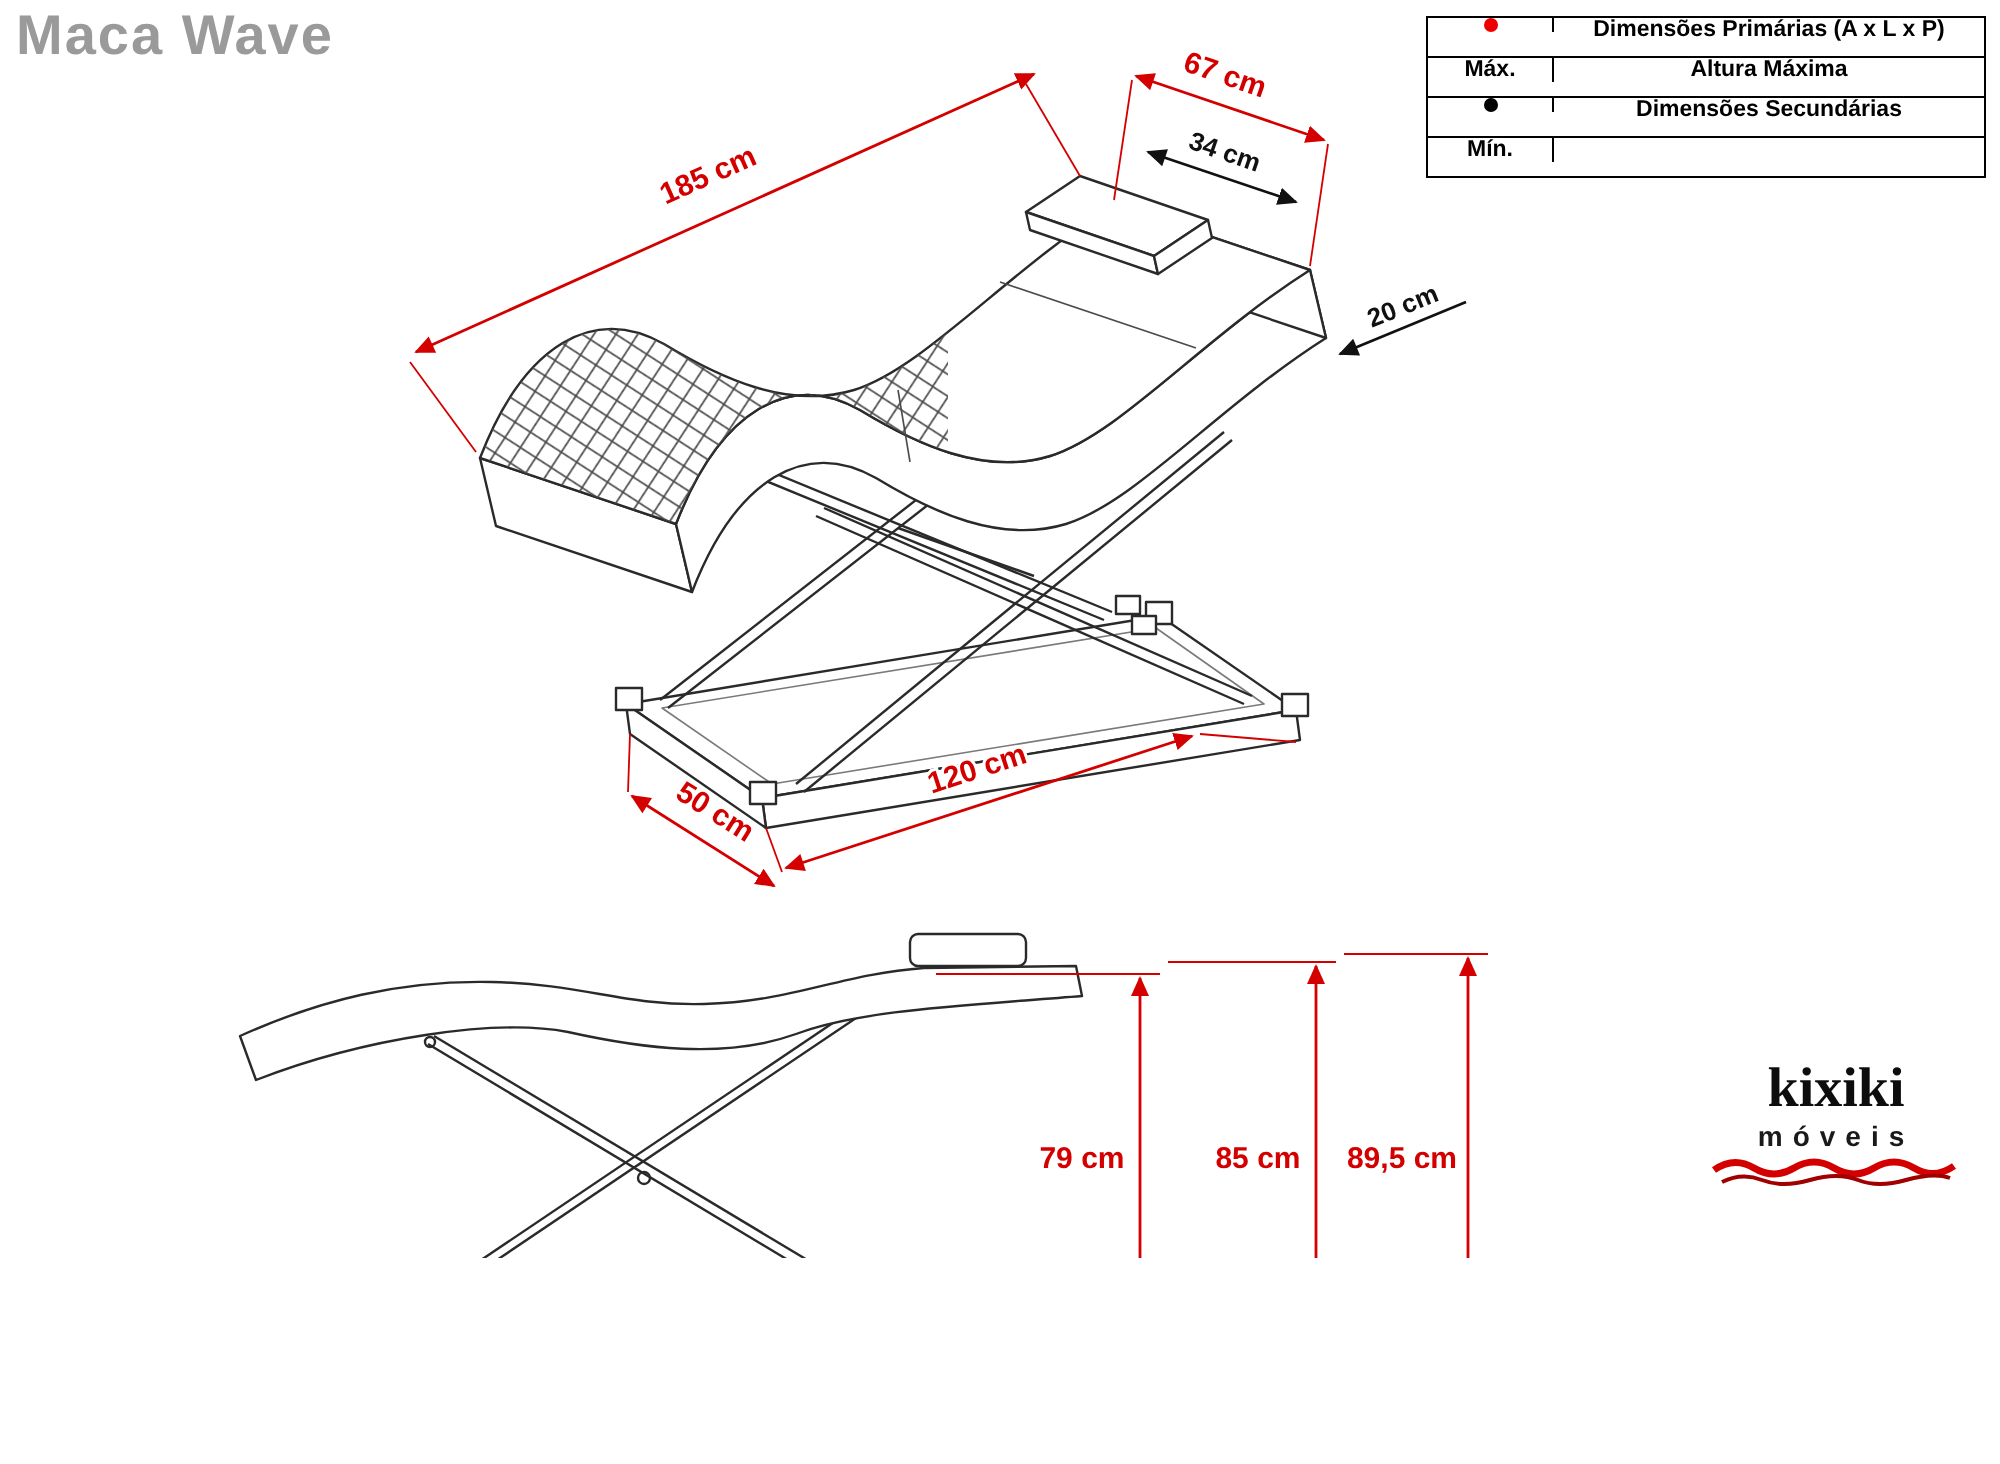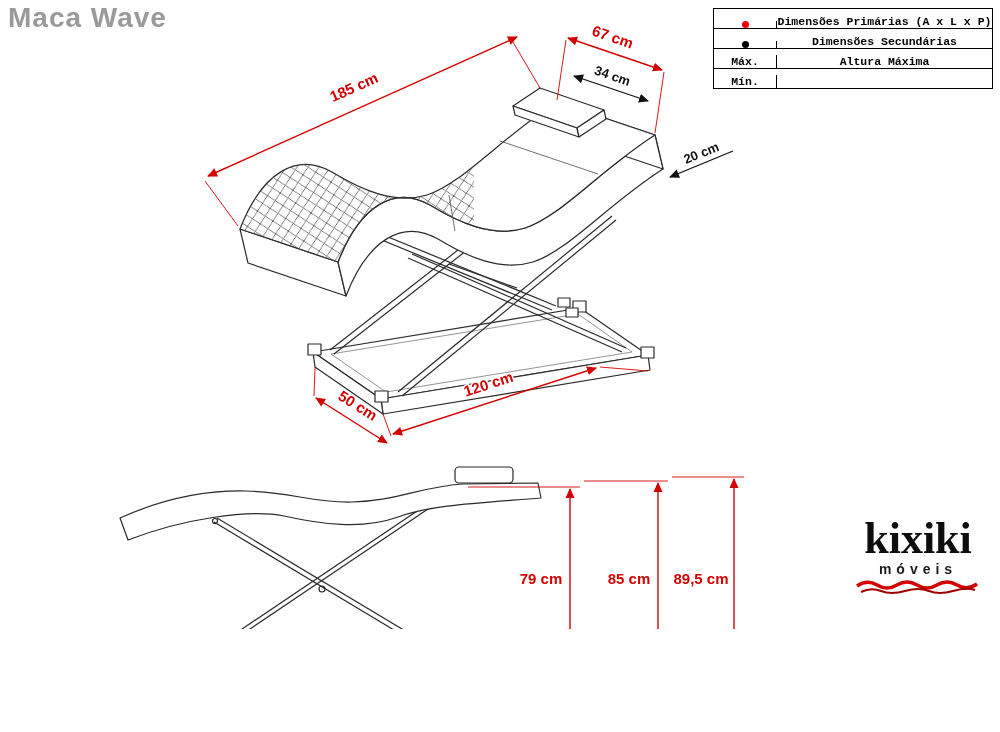--- a/index.html
+++ b/index.html
@@ -5,30 +5,30 @@
   html,body{margin:0;padding:0;background:#fff;}
   .stage{position:relative;width:1000px;height:629px;background:#ffffff;overflow:hidden;
          font-family:"Liberation Sans",sans-serif;}
   .drawing{position:absolute;left:0;top:0;}
 
   .title{position:absolute;left:8px;top:2px;font-size:28px;font-weight:800;
          color:#9a9a9a;letter-spacing:1px;}
 
   .legend{position:absolute;right:7px;top:8px;width:278px;border:1.5px solid #000;
           background:#fff;font-size:11.5px;font-weight:bold;color:#000;}
-  .lrow{display:flex;height:19px;align-items:flex-end;font-family:Liberation Mono, monospace;}
+  .lrow{display:flex;height:19px;align-items:flex-start;}
   .lrow + .lrow{border-top:1px solid #000;}
   .lkey{width:62px;border-right:1px solid #000;display:flex;align-items:center;justify-content:center;}
   .lval{flex:1;display:flex;align-items:center;justify-content:center;text-align:center;}
   .dot{display:inline-block;width:7px;height:7px;border-radius:50%;}
   .dot.red{background:#ee0000;}
   .dot.black{background:#000;}
 
   .logo{position:absolute;right:16px;bottom:28px;width:132px;text-align:center;color:#0d0d0d;}
-  .logo-name{font-family:"Liberation Serif",serif;font-weight:bold;font-size:44px;line-height:0.95;}
+  .logo-name{font-family:"Liberation Serif",serif;font-weight:bold;font-size:28px;line-height:0.95;}
   .logo-sub{font-size:14px;font-weight:bold;letter-spacing:5px;margin-top:1px;color:#1a1a1a;}
   .logo-wave{margin-top:2px;}
 
   svg text.dim-red{fill:#d40000;font-size:15px;font-weight:bold;
                    paint-order:stroke;stroke:#ffffff;stroke-width:3px;}
   svg text.dim-black{fill:#111;font-size:13px;font-weight:bold;
                    paint-order:stroke;stroke:#ffffff;stroke-width:3px;}
 </style>
 </head>
 <body>
@@ -38,28 +38,28 @@
   <div class="title">Maca Wave</div>
 
   <div class="legend">
     <div class="lrow">
       <div class="lkey">
           <span class="dot red"></span>
         </div>
       <div class="lval">Dimensões Primárias (A x L x P)</div>
     </div>
     <div class="lrow">
+      <div class="lkey">Máx.</div>
+      <div class="lval">Altura Máxima</div>
+    </div>
+    <div class="lrow">
       <div class="lkey">
           <span class="dot black"></span>
         </div>
       <div class="lval">Dimensões Secundárias</div>
-    </div>
-    <div class="lrow">
-      <div class="lkey">Máx.</div>
-      <div class="lval">Altura Máxima</div>
     </div>
     <div class="lrow">
       <div class="lkey">Mín.</div>
     </div>
   </div>
 
   <svg class="drawing" width="1000" height="732" viewBox="0 0 1000 732">
     <defs>
       <marker id="arE" refX="9" refY="5" markerWidth="11" markerHeight="10" orient="auto" markerUnits="userSpaceOnUse">
         <path d="M0,0.5 L10,5 L0,9.5 Z" fill="#d40000"></path>

